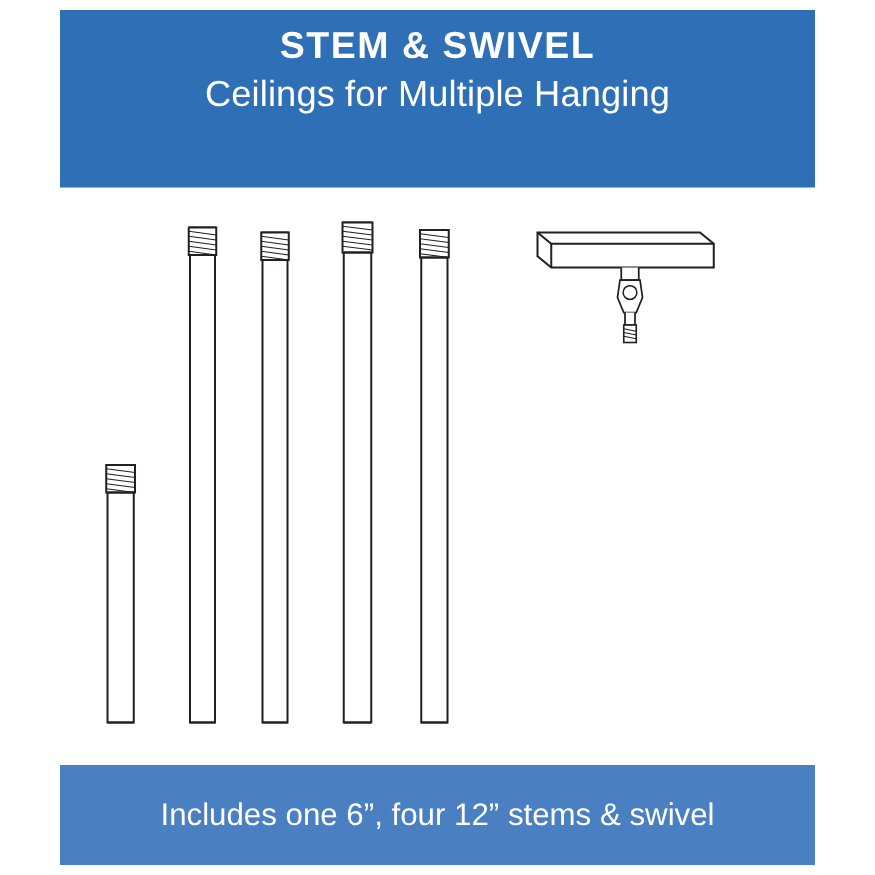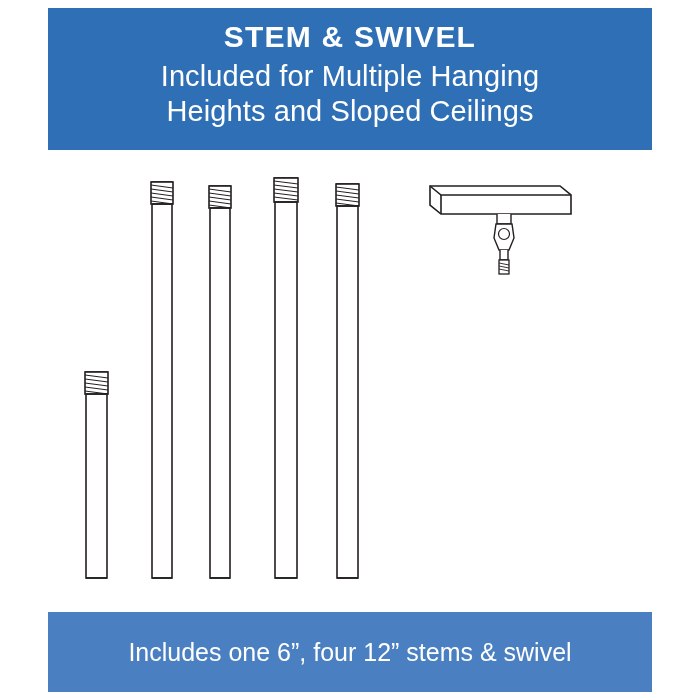--- a/index.html
+++ b/index.html
@@ -85,22 +85,21 @@
   }
 </style>
 </head>
 <body>
 
 <div class="page">
 
   <div class="top-banner">
     <div class="banner-title">STEM &amp; SWIVEL</div>
     <div class="banner-sub">
-      <div>Included for Multiple Hanging</div>
-      <div>Heights and Sloped Ceilings</div>
+      <div>Ceilings for Multiple Hanging</div>
     </div>
   </div>
 
   <div class="diagram">
     <svg width="700" height="462" viewBox="0 0 700 462" xmlns="http://www.w3.org/2000/svg">
       <defs>
 
         <pattern id="threads" patternUnits="userSpaceOnUse" width="6" height="5" patternTransform="rotate(0)">
           <path d="M0 0 L6 3" stroke="#231f20" stroke-width="1" fill="none"></path>
         </pattern>

